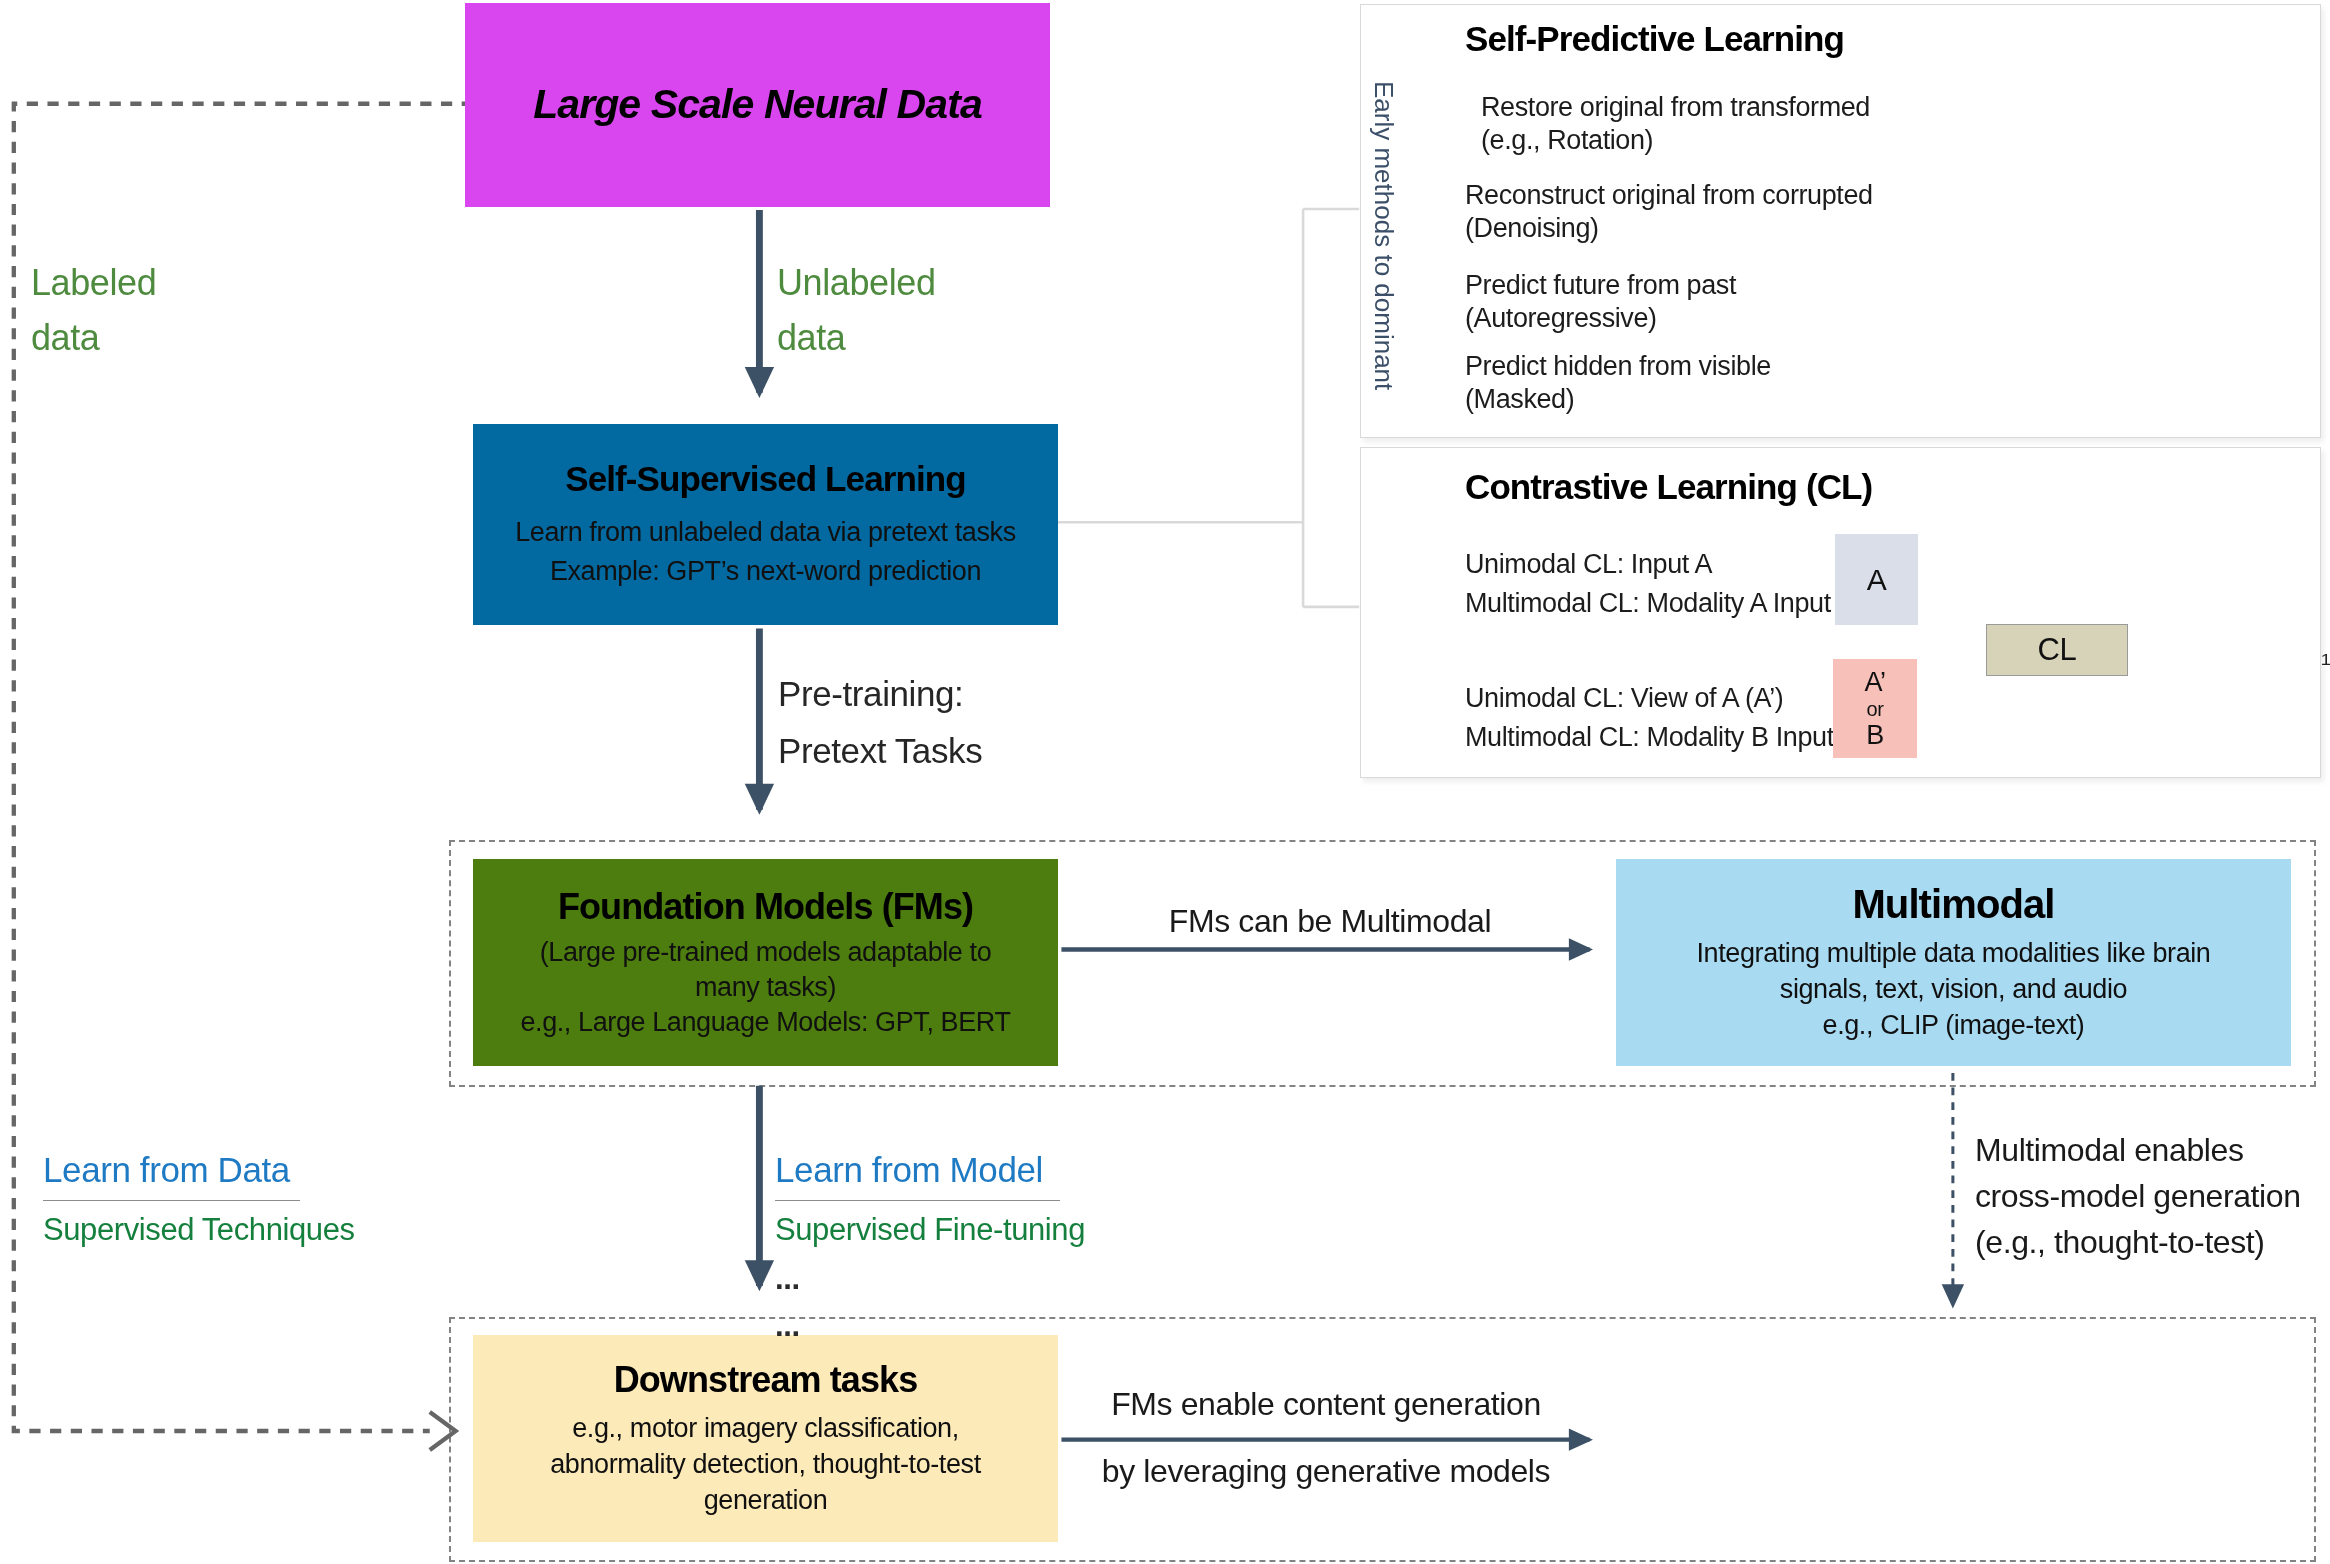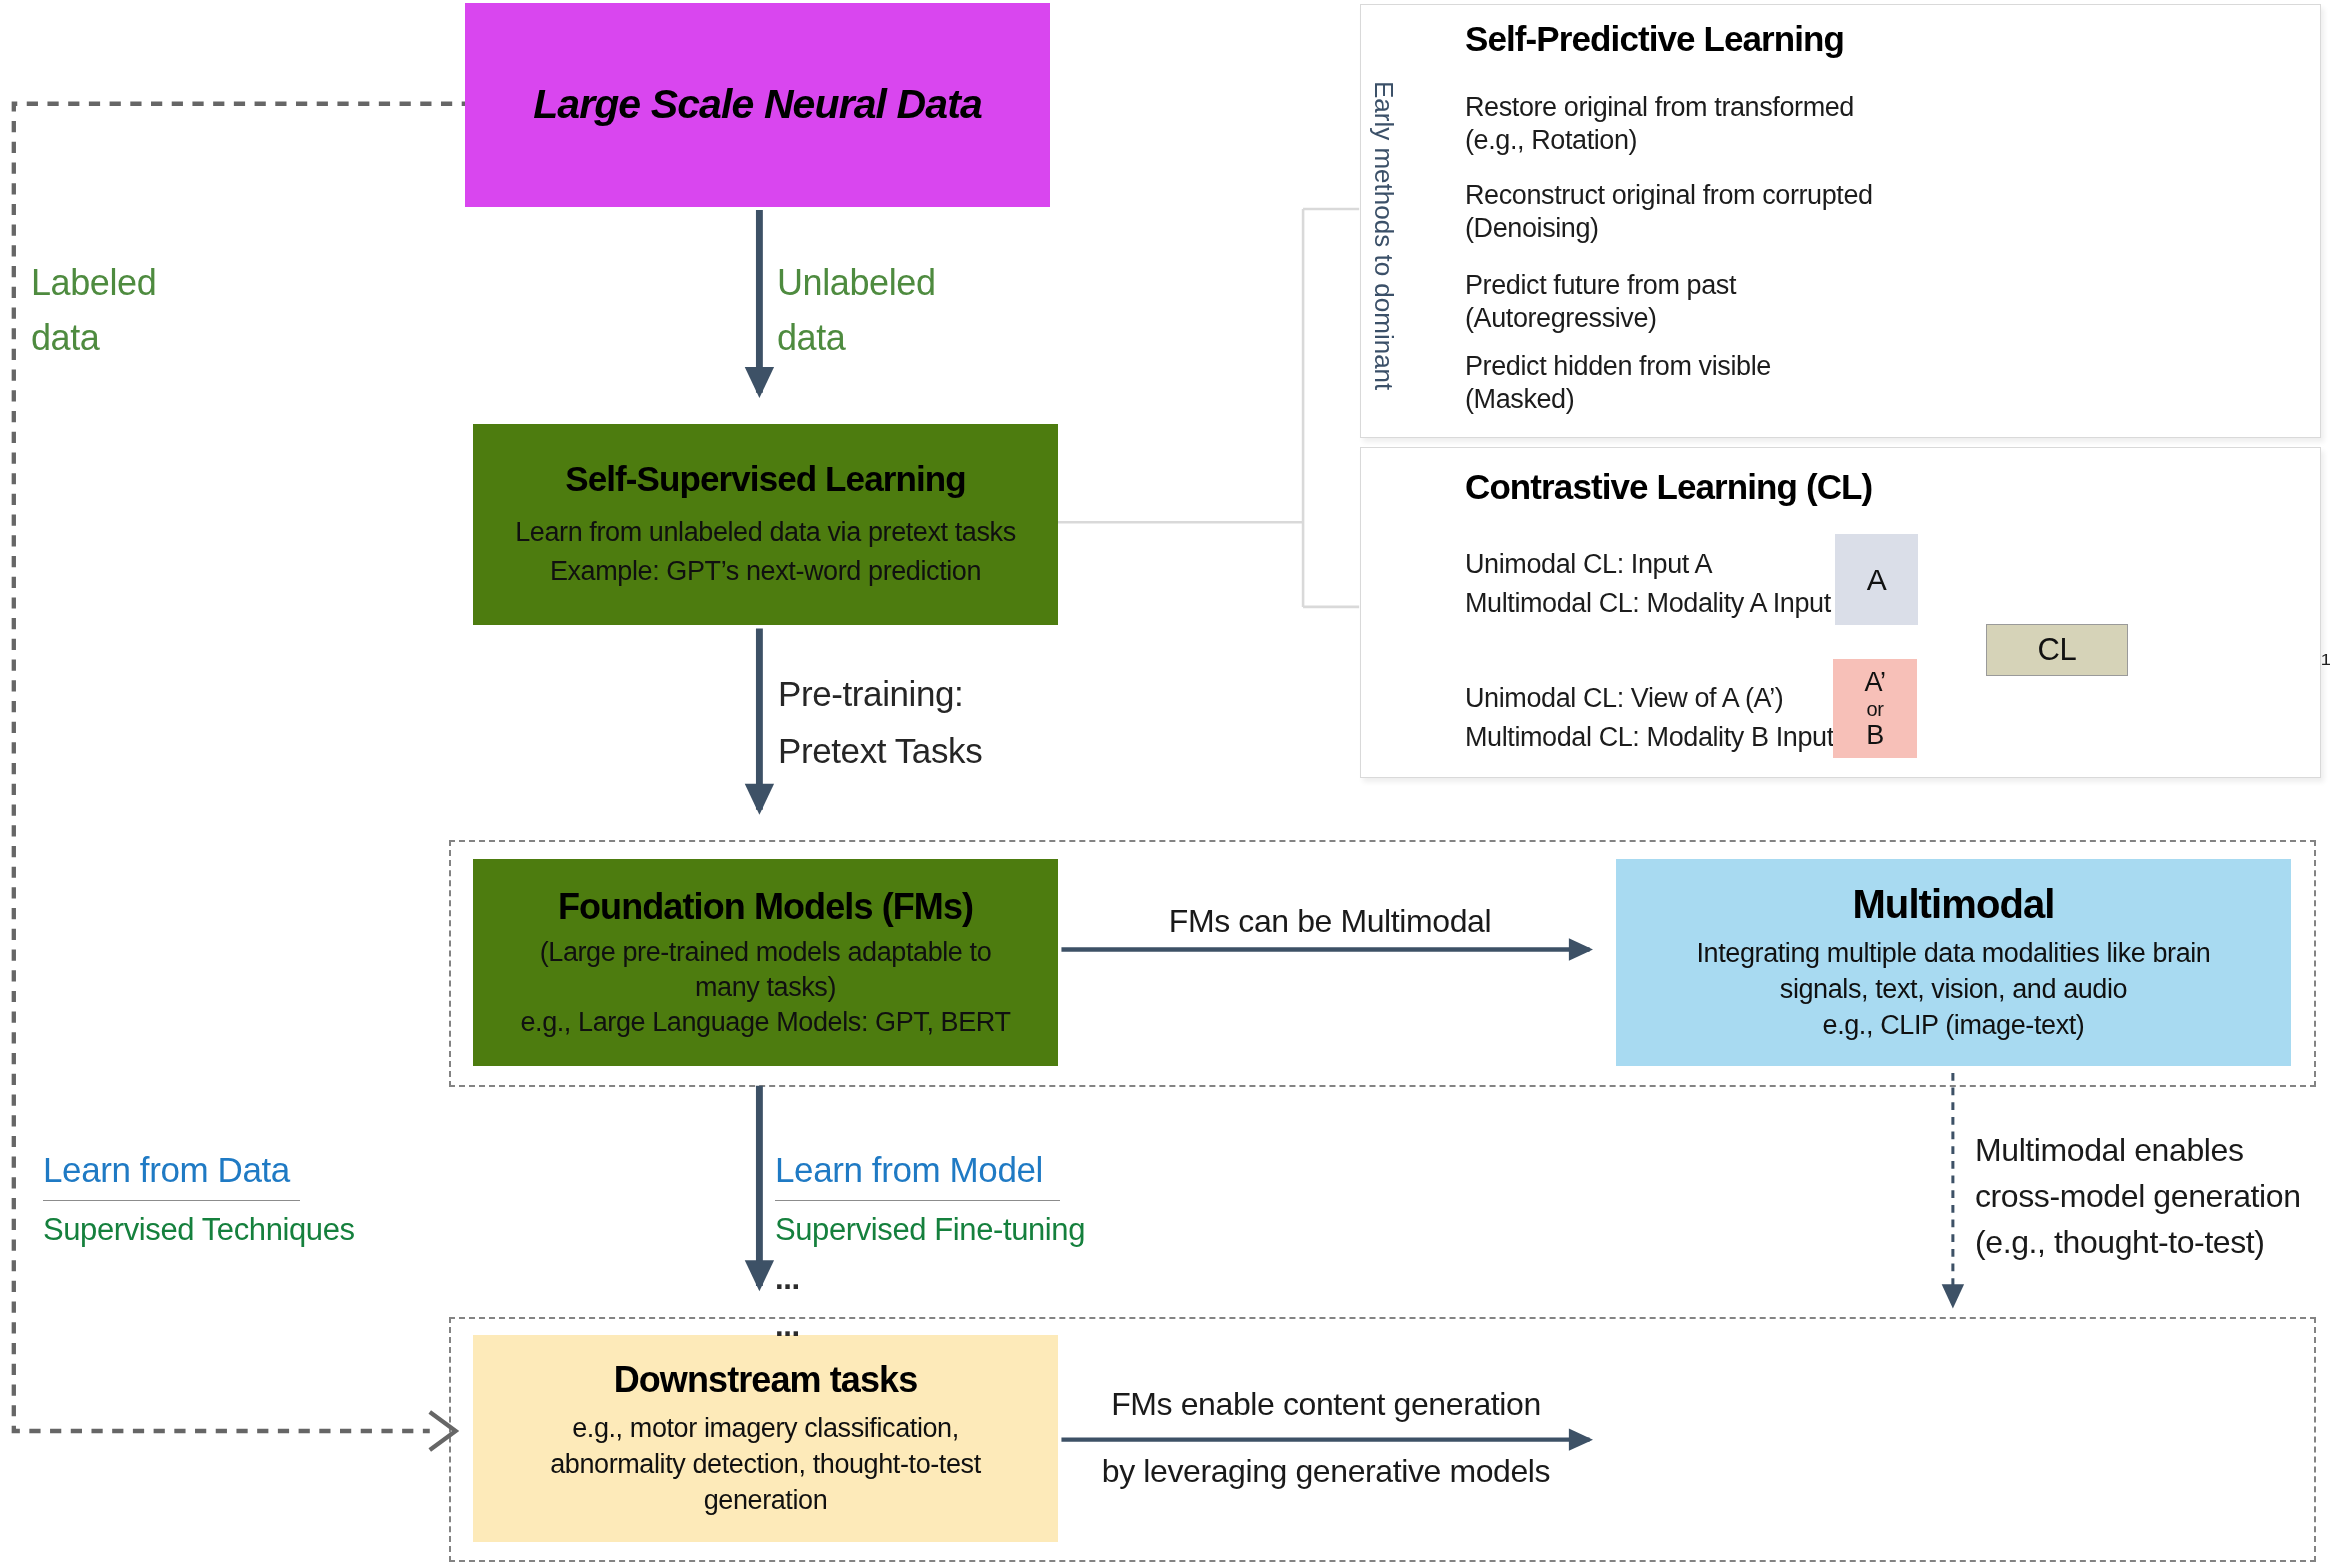--- a/index.html
+++ b/index.html
@@ -8,21 +8,21 @@
     font-family:"Liberation Sans","DejaVu Sans",sans-serif;color:#111;
     letter-spacing:-0.4px;
   }
   
   .node{position:absolute;display:flex;flex-direction:column;align-items:center;
         justify-content:center;text-align:center;box-sizing:border-box;z-index:2;}
   .node .t{font-weight:700;color:#000;letter-spacing:-0.9px;}
   .node .b{font-weight:400;color:#101010;}
   .node-neural{left:465px;top:2.6px;width:585px;height:204px;background:#d946ef;font-style:italic;}
   .node-neural .t{font-size:41px;}
-  .node-ssl{left:473px;top:424px;width:585px;height:201px;background:#4d7c0f;}
+  .node-ssl{left:473px;top:424px;width:585px;height:201px;background:#0369a1;}
   .node-ssl .t{font-size:35px;margin-bottom:14px;}
   .node-ssl .b{font-size:27px;line-height:39px;}
   .node-fm{left:473px;top:859px;width:585px;height:207px;background:#4d7c0f;}
   .node-fm .t{font-size:36px;margin-bottom:7px;}
   .node-fm .b{font-size:27px;line-height:35px;}
   .node-fm .b1{width:501px;}
   .node-mm{left:1616px;top:859px;width:675px;height:207px;background:#a8daf1;}
   .node-mm .t{font-size:40px;margin-bottom:8.6px;}
   .node-mm .b{font-size:27px;line-height:36px;}
   .node-mm .b1{width:552px;}
@@ -229,21 +229,21 @@
 
   <div class="node node-ds">
     <div class="t">Downstream tasks</div>
     <div class="b">e.g., motor imagery classification, abnormality detection, thought-to-test generation</div>
   </div>
 
 
   <div class="panel panel-spl">
     <div class="panel-title" style="left:104px;top:14px;">Self-Predictive Learning</div>
     <div class="spl-side">Early methods to dominant</div>
-    <div class="spl-item" style="top:86px;">
+    <div class="spl-item" style="top:86px;margin-left:16px;">
       <div>Restore original from transformed</div>
       <div>(e.g., Rotation)</div>
     </div>
     <div class="spl-item" style="top:174px;">
       <div>Reconstruct original from corrupted</div>
       <div>(Denoising)</div>
     </div>
     <div class="spl-item" style="top:264px;">
       <div>Predict future from past</div>
       <div>(Autoregressive)</div>

